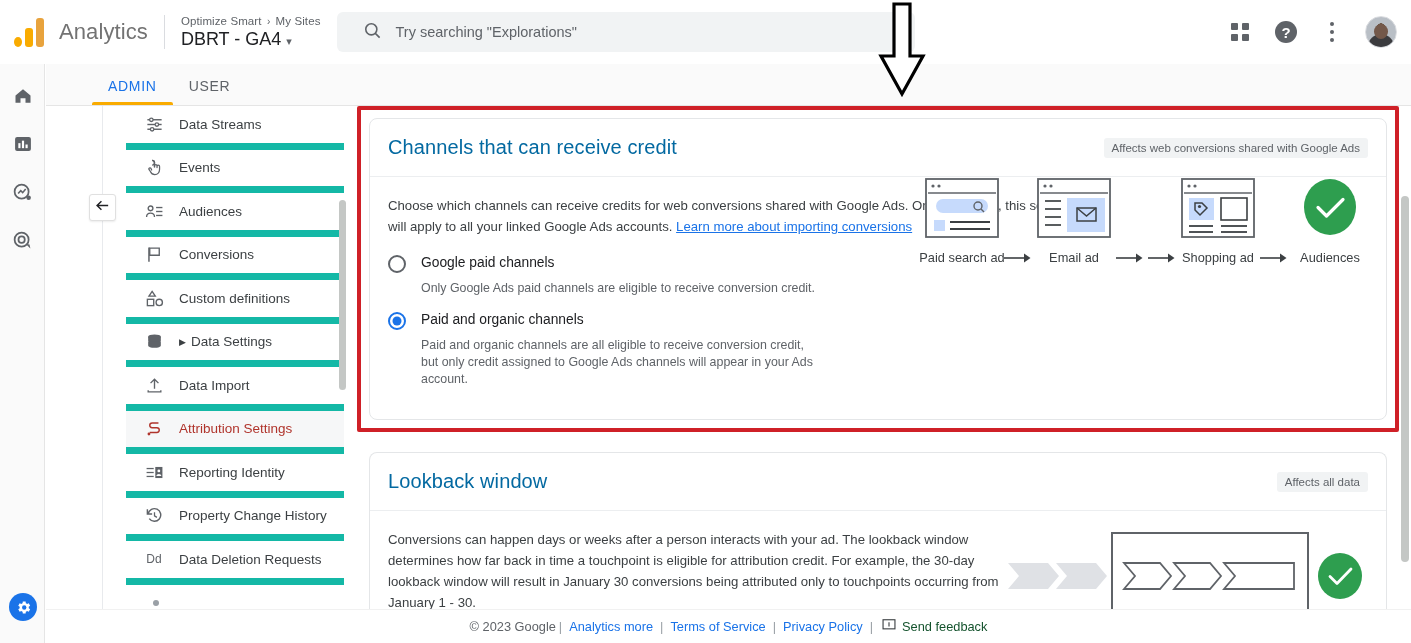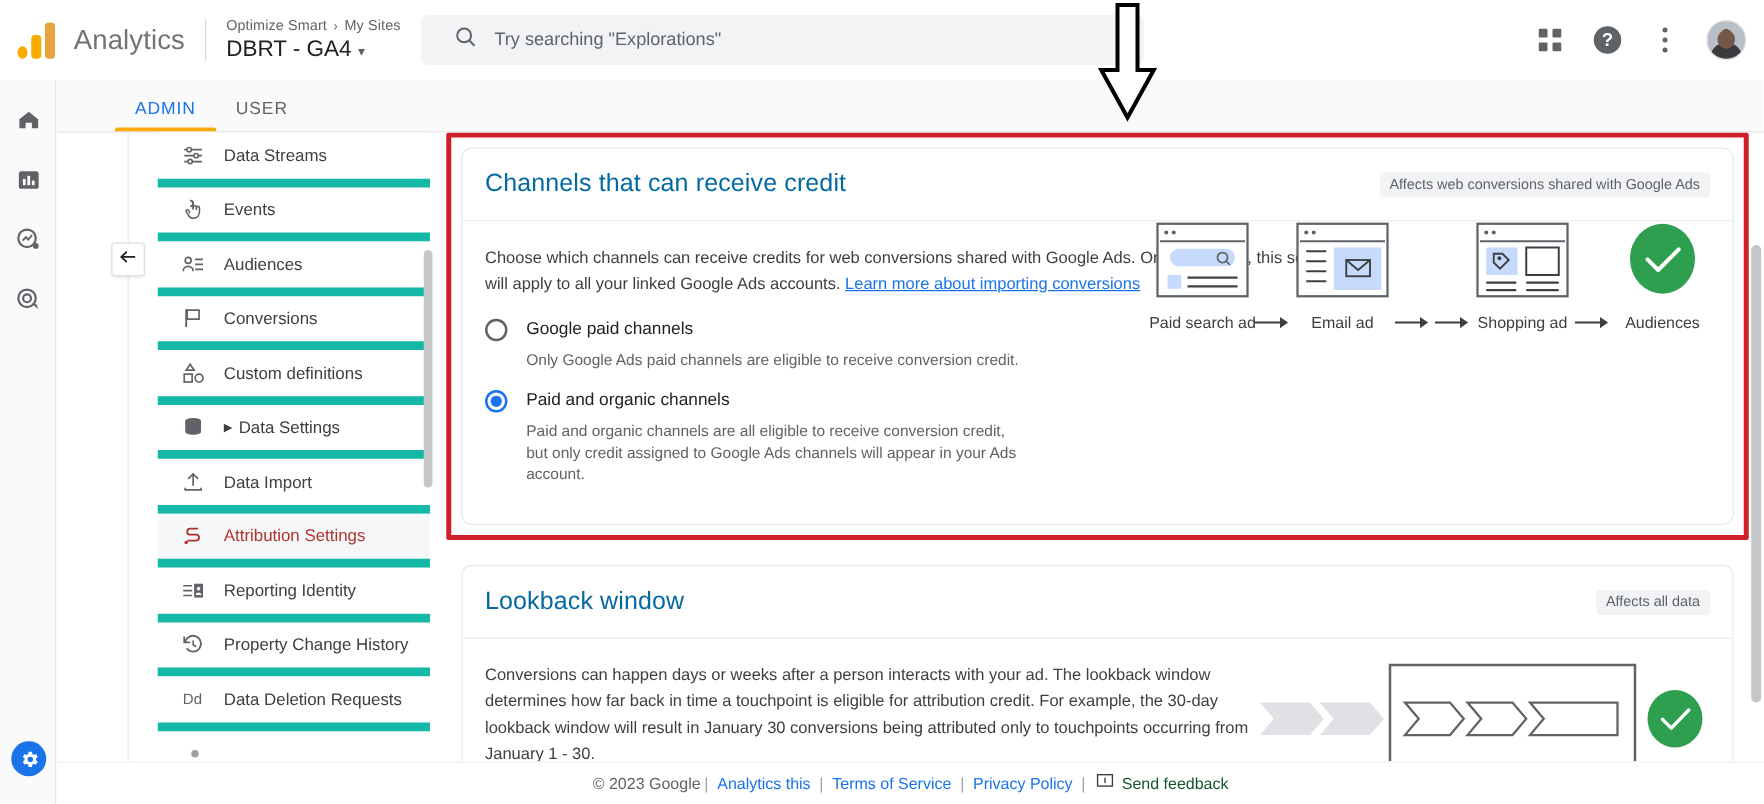--- a/index.html
+++ b/index.html
@@ -563,21 +563,21 @@
       </div>
     </div>
 
   </div>
 
   <div class="page-sb"></div>
 
   <div class="footer">
     <span>© 2023 Google</span>
     <span class="pipe">|</span>
-    <span class="fl">Analytics this</span>
+    <span class="fl">Analytics more</span>
     <span class="pipe">|</span>
     <span class="fl">Terms of Service</span>
     <span class="pipe">|</span>
     <span class="fl">Privacy Policy</span>
     <span class="pipe">|</span>
     <span class="fb">
       <span>
         <svg width="14" height="14" viewBox="0 0 20 20">
             <rect x="1.5" y="2.5" width="17" height="13" fill="none" stroke="#3c4043" stroke-width="1.6"></rect>
             <line x1="10" y1="6" x2="10" y2="12" stroke="#3c4043" stroke-width="1.6"></line>

